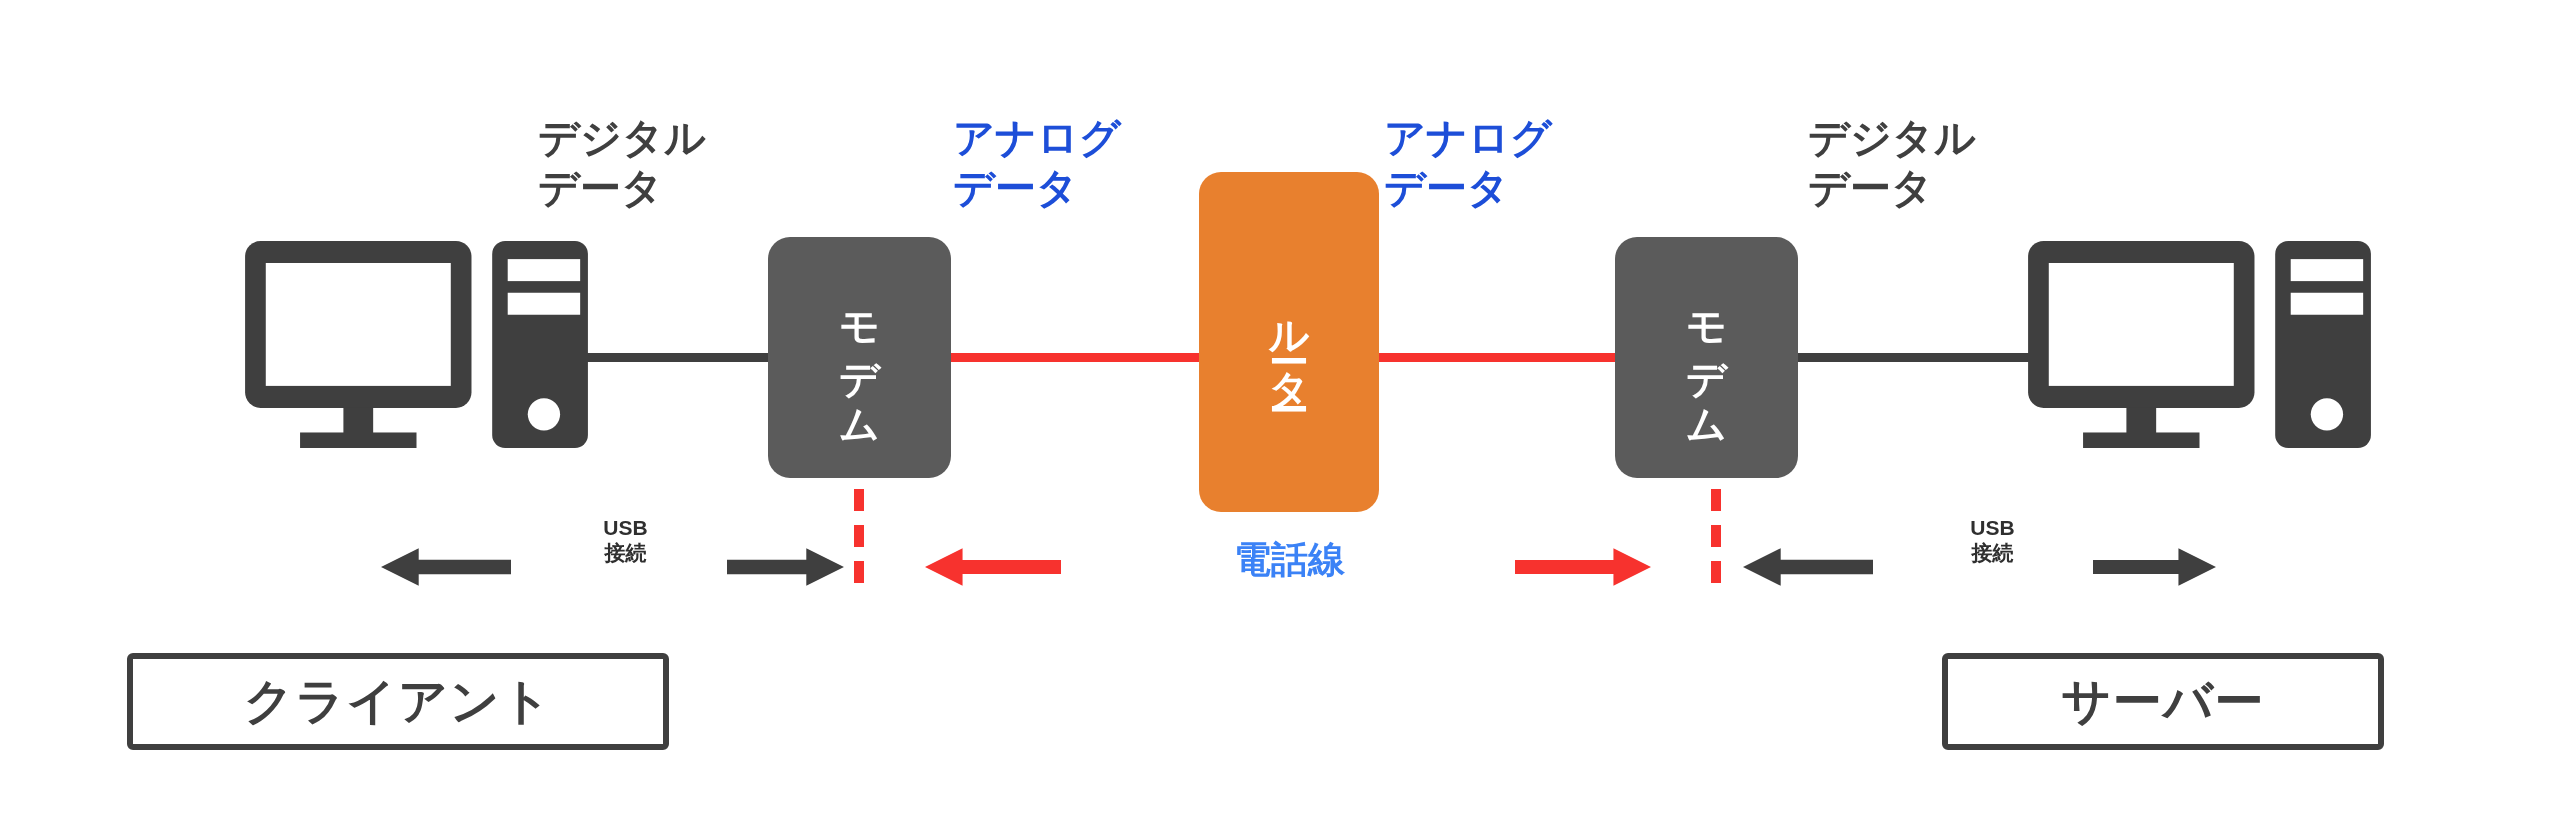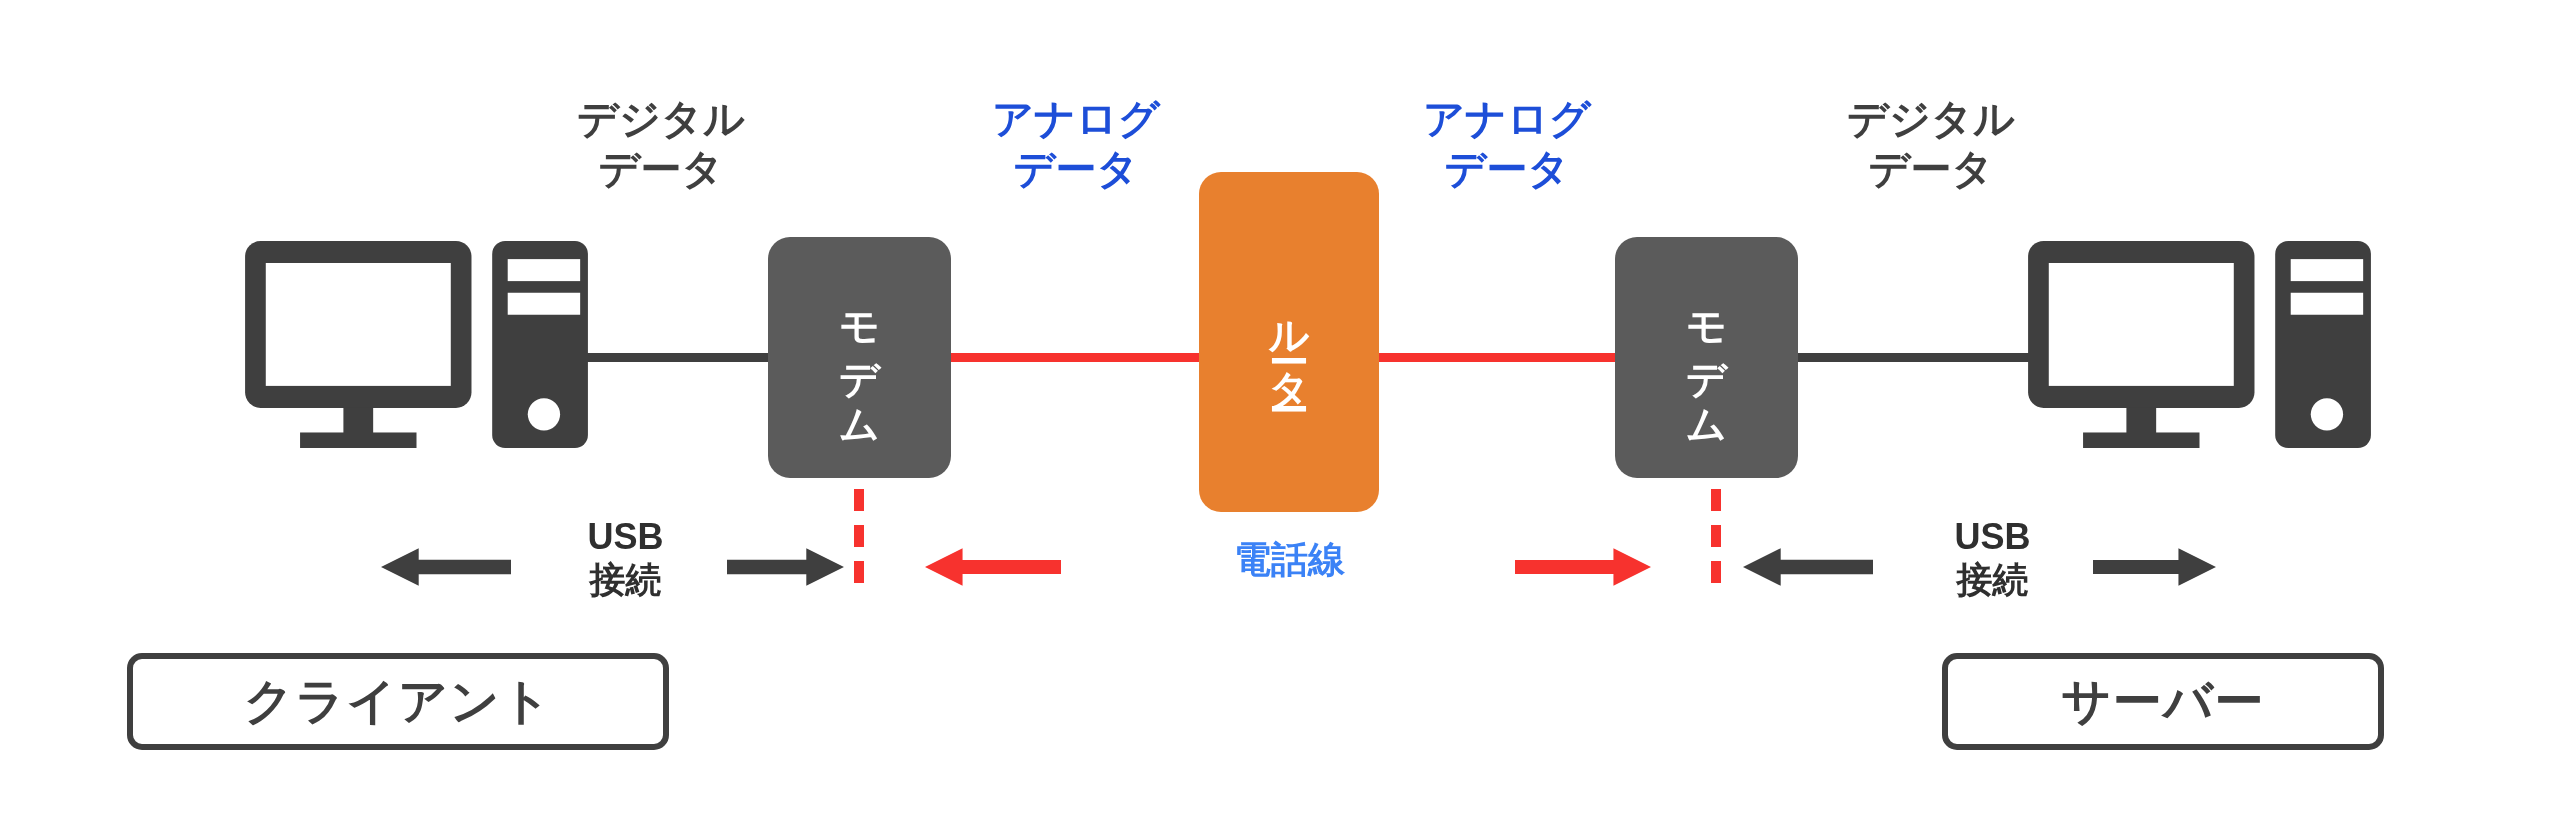--- a/index.html
+++ b/index.html
@@ -45,35 +45,35 @@
     letter-spacing: 1.3px;
     line-height: 1.02;
     font-size: 40px;
     white-space: nowrap;
   }
   .devbox-router .devbox-label { font-size: 40px; }
 
   
   .datalabel {
     position: absolute;
-    text-align: center;
     font-weight: 700;
     font-size: 41px;
     line-height: 1.22;
     white-space: pre-line;
+    margin-top: 19px;
   }
   .datalabel-dark { color: #3f3f3f; }
   .datalabel-red  { color: #1d4ed8; }
 
   
   .conlabel {
     position: absolute;
     text-align: center;
     font-weight: 700;
-    font-size: 36px;
+    font-size: 21px;
     line-height: 1.2;
     white-space: pre-line;
     color: #2f2f2f;
   }
   .conlabel-red { color: #3b82f6; font-size: 37px; }
 
   
   .arrow { position: absolute; }
   .arrow svg { display: block; }
 
@@ -87,21 +87,21 @@
       transparent 22px, transparent 36px
     );
     background-size: 9.7px 36px;
     background-repeat: repeat-y;
   }
 
   
   .captionbox {
     position: absolute;
     border: 6.5px solid #3f3f3f;
-    border-radius: 15px;
+    border-radius: 6px;
     background: #ffffff;
     display: flex;
     align-items: center;
     justify-content: center;
     box-sizing: border-box;
   }
   .captionbox-text {
     color: #3f3f3f;
     font-weight: 700;
     font-size: 49px;

